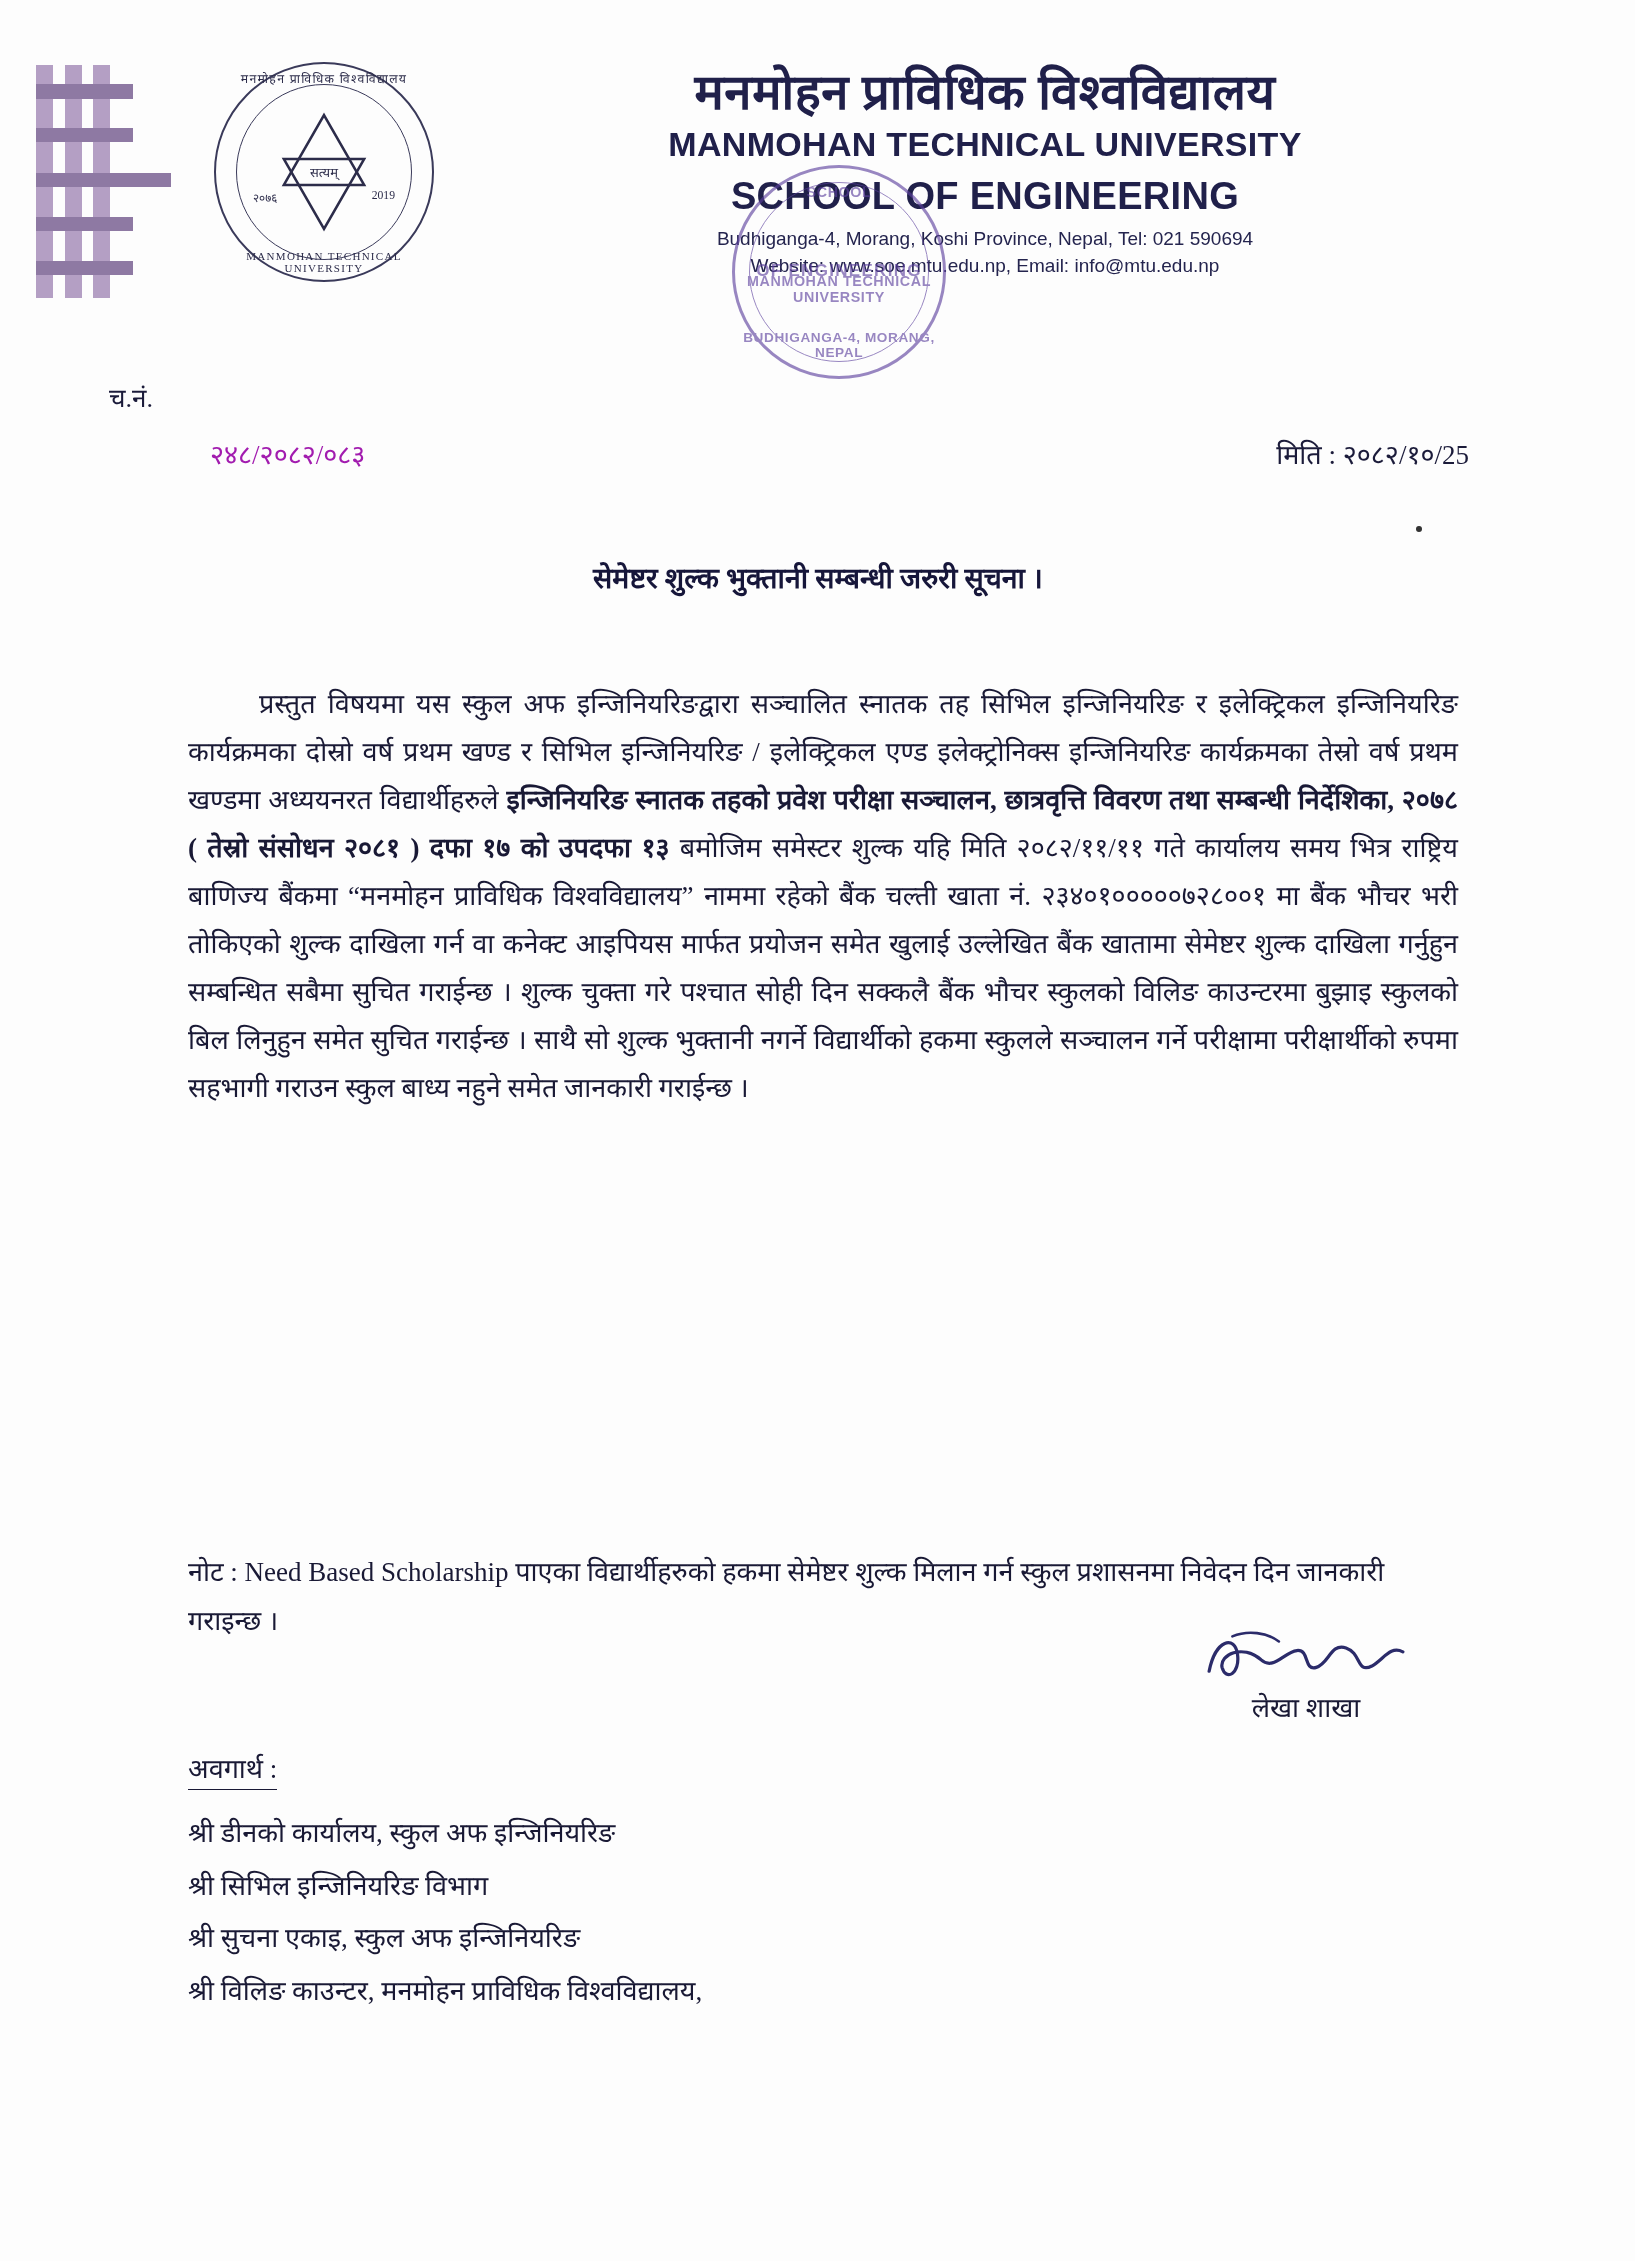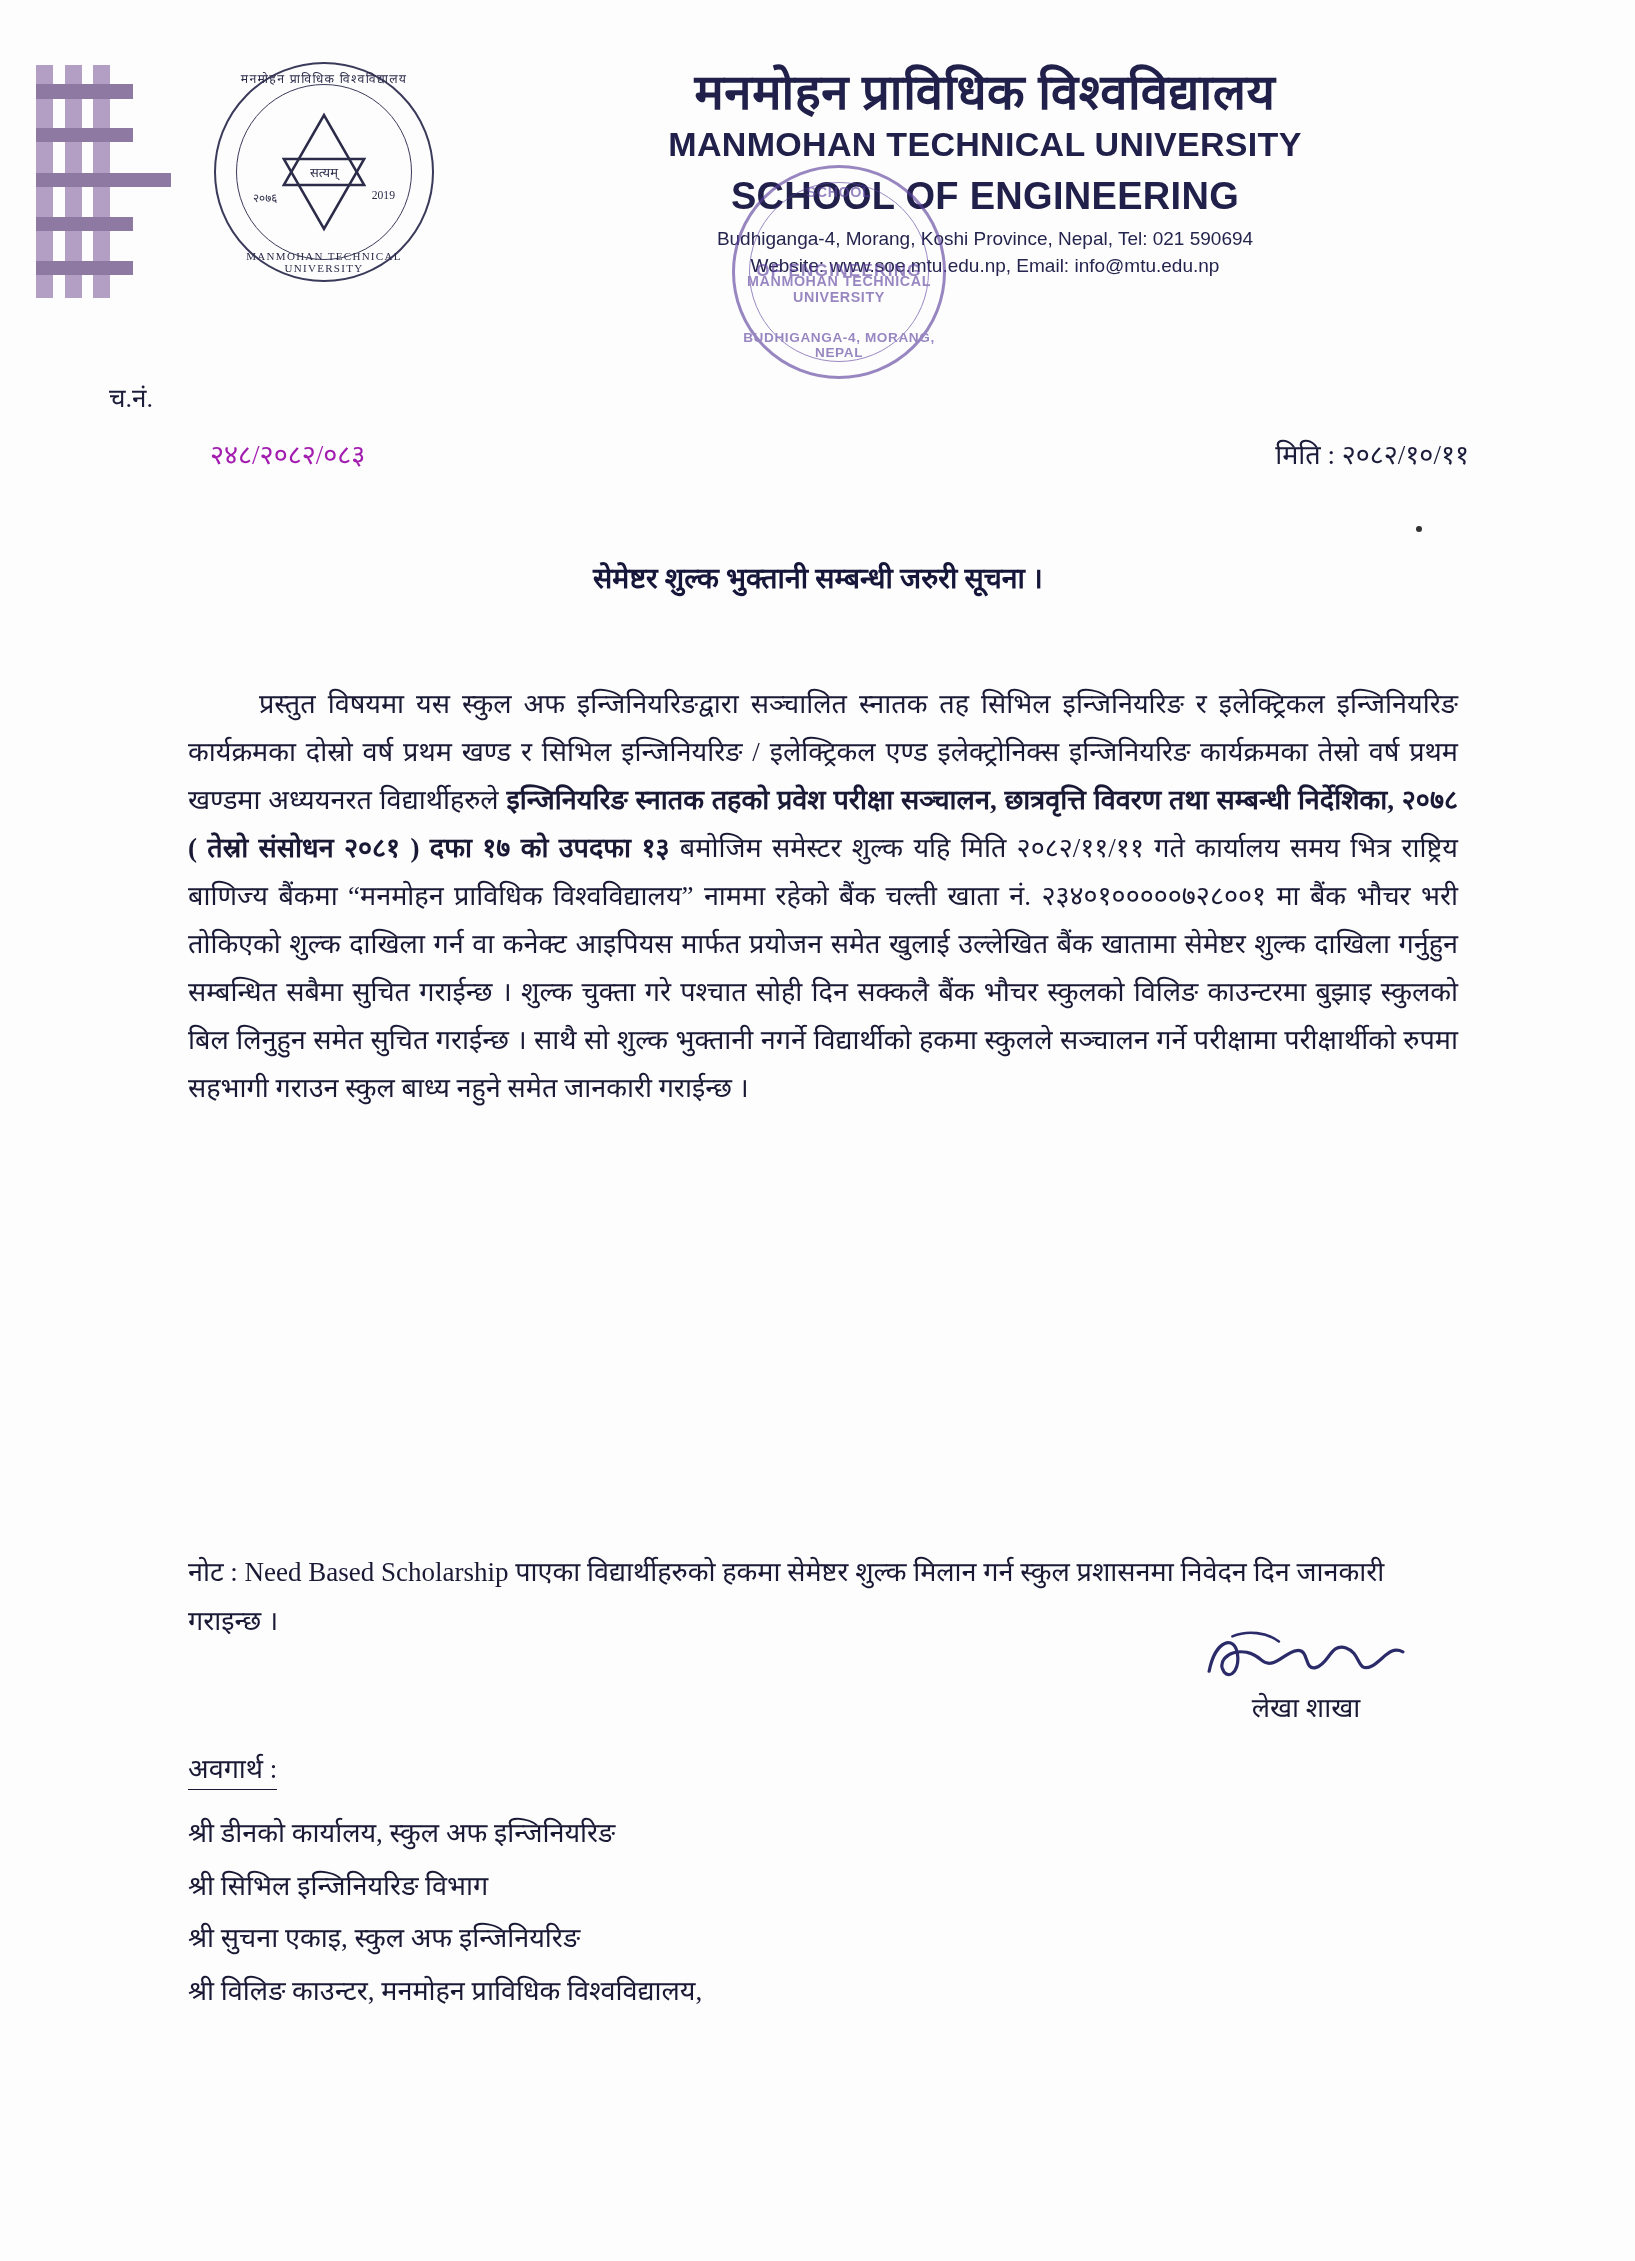--- a/index.html
+++ b/index.html
@@ -332,21 +332,21 @@
       <div class="s-ring2"></div>
       <div class="s-t s-top">SCHOOL</div>
       <div class="s-t s-mid">OF ENGINEERING</div>
       <div class="s-t s-mid2">MANMOHAN TECHNICAL UNIVERSITY</div>
       <div class="s-t s-bot">BUDHIGANGA-4, MORANG, NEPAL</div>
     </div>
   </div>
 
   <div class="ref-label">च.नं.</div>
   <div class="ref-no">२४८/२०८२/०८३</div>
-  <div class="date">मिति : २०८२/१०/११</div>
+  <div class="date">मिति : २०८२/१०/25</div>
 
   <div class="stray-dot"></div>
 
   <div class="subject">सेमेष्टर शुल्क भुक्तानी सम्बन्धी जरुरी सूचना ।</div>
 
   <div class="body-text">
     <p class="indent">
       <span>प्रस्तुत विषयमा यस स्कुल अफ इन्जिनियरिङद्वारा सञ्चालित स्नातक तह सिभिल इन्जिनियरिङ र इलेक्ट्रिकल इन्जिनियरिङ कार्यक्रमका दोस्रो वर्ष प्रथम खण्ड र सिभिल इन्जिनियरिङ / इलेक्ट्रिकल एण्ड इलेक्ट्रोनिक्स इन्जिनियरिङ कार्यक्रमका तेस्रो वर्ष प्रथम खण्डमा अध्ययनरत विद्यार्थीहरुले </span><b>इन्जिनियरिङ स्नातक तहको प्रवेश परीक्षा सञ्चालन, छात्रवृत्ति विवरण तथा सम्बन्धी निर्देशिका, २०७८ ( तेस्रो संसोधन २०८१ ) दफा १७ को उपदफा १३</b><span> बमोजिम समेस्टर शुल्क यहि मिति २०८२/११/११ गते कार्यालय समय भित्र राष्ट्रिय बाणिज्य बैंकमा “मनमोहन प्राविधिक विश्वविद्यालय” नाममा रहेको बैंक चल्ती खाता नं. २३४०१०००००७२८००१ मा बैंक भौचर भरी तोकिएको शुल्क दाखिला गर्न वा कनेक्ट आइपियस मार्फत प्रयोजन समेत खुलाई उल्लेखित बैंक खातामा सेमेष्टर शुल्क दाखिला गर्नुहुन सम्बन्धित सबैमा सुचित गराईन्छ । शुल्क चुक्ता गरे पश्चात सोही दिन सक्कलै बैंक भौचर स्कुलको विलिङ काउन्टरमा बुझाइ स्कुलको बिल लिनुहुन समेत सुचित गराईन्छ । साथै सो शुल्क भुक्तानी नगर्ने विद्यार्थीको हकमा स्कुलले सञ्चालन गर्ने परीक्षामा परीक्षार्थीको रुपमा सहभागी गराउन स्कुल बाध्य नहुने समेत जानकारी गराईन्छ ।</span>
     </p>
   </div>

